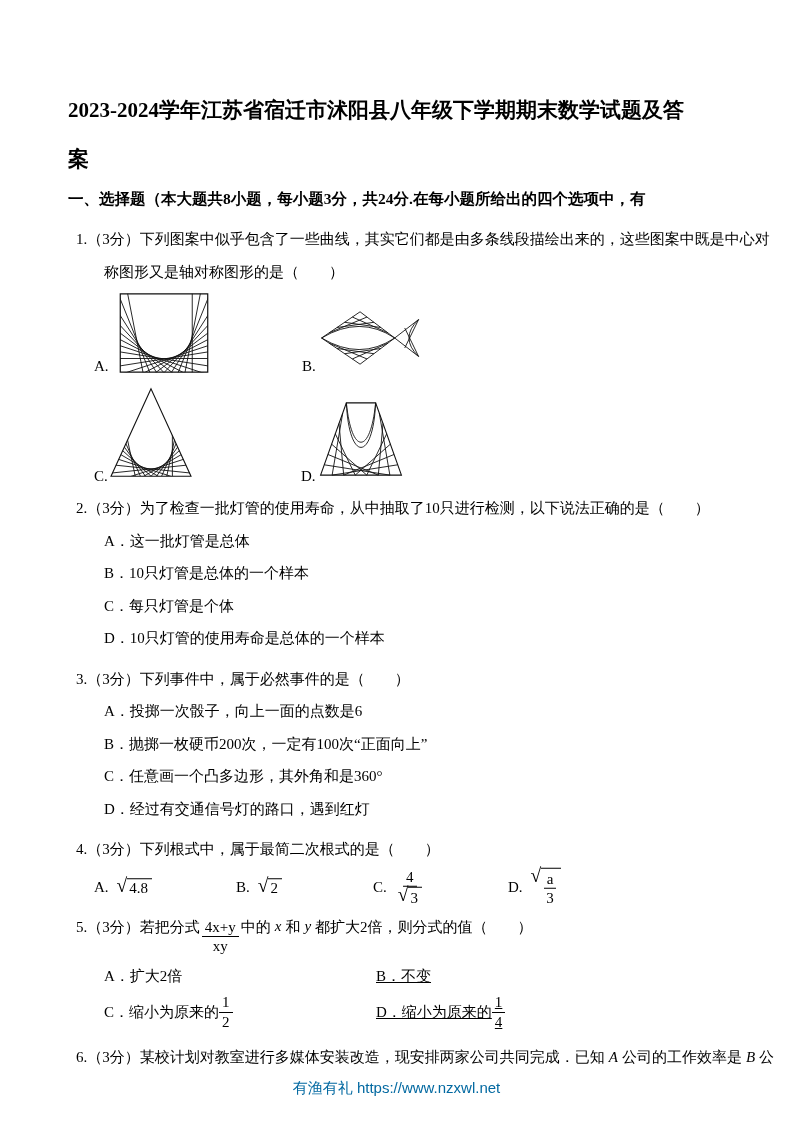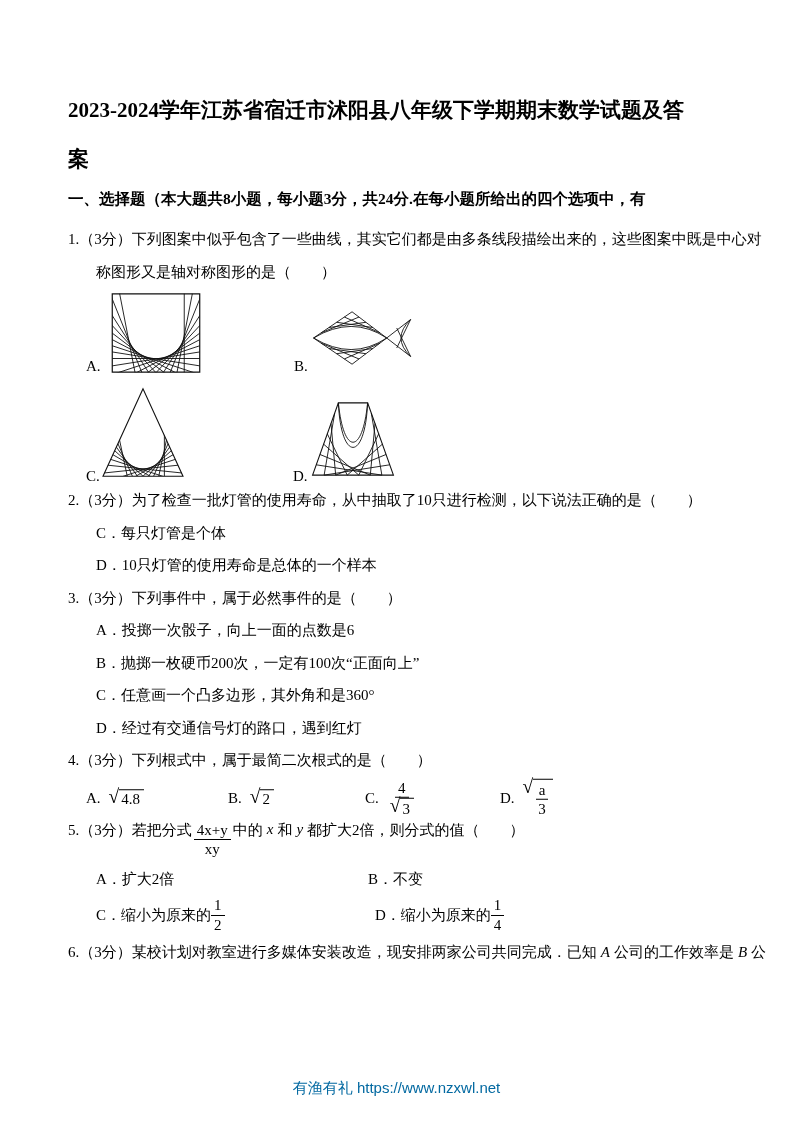--- a/index.html
+++ b/index.html
@@ -1,21 +1,21 @@
 <!DOCTYPE html>
 <html><head>
 <meta charset="utf-8">
 <style>
   html,body{margin:0;padding:0;background:#ffffff;}
   .page{position:relative;width:793px;height:1122px;margin:0 auto;background:#fff;
         font-family:"Liberation Serif","DejaVu Serif",serif;color:#000;font-size:15px;overflow:hidden;}
   .content{padding:0 70px 0 68px;}
   .title{margin:86px 0 0 0;font-size:21px;font-weight:bold;line-height:49px;}
   .heading{margin:3px 0 12px 0;font-size:15.5px;font-weight:bold;line-height:24px;}
-  .q{margin:0;}
+  .q{margin:8px;}
   .q1{margin-top:8px;}
   .stem{margin:0;line-height:32.5px;white-space:nowrap;}
   .opt{margin:0;line-height:32.5px;padding-left:28px;white-space:nowrap;}
   .indent{padding-left:28px;}
   
   .figblock{position:relative;height:196px;}
   .figlabel{position:absolute;font-size:15px;}
   .fig{position:absolute;}
   
   .mathrow{position:relative;height:44px;}
@@ -27,23 +27,23 @@
   .vinc{border-top:1.4px solid #000;padding:1px 4px 0 2px;}
   
   .frac{display:inline-flex;flex-direction:column;align-items:center;}
   .frac .num{padding:0 3px;border-bottom:1.3px solid #000;line-height:1.25;}
   .frac .den{padding:0 3px;line-height:1.25;}
   
   .stemflex{display:flex;align-items:flex-start;height:42px;white-space:nowrap;}
   .var{font-style:italic;margin:0 4px;}
   .optrow{display:flex;align-items:center;}
   .optrow .col1{flex:0 0 272px;padding-left:28px;display:flex;align-items:center;white-space:nowrap;}
-  .optrow .col2{flex:1;display:flex;align-items:center;white-space:nowrap;}
+  .optrow .col2{flex:1;display:flex;align-items:center;white-space:nowrap;text-decoration:underline;}
   .row-ab{height:33px;}
-  .row-cd{height:40px;gap:7px;}
+  .row-cd{height:40px;}
   .footer{position:absolute;left:0;bottom:24px;width:100%;text-align:center;
           font-family:"Liberation Sans","DejaVu Sans",sans-serif;font-size:15px;color:#0369a1;}
   svg line, svg path, svg polygon, svg rect{vector-effect:non-scaling-stroke;}
 </style>
 </head>
 <body>
 
 <div class="page">
   <div class="content">
 
@@ -153,20 +153,22 @@
               <line x1="84.14285714285714" y1="51" x2="43.28571428571429" y2="87"></line>
               <line x1="88.42857142857143" y1="63" x2="29.85714285714286" y2="87"></line>
               <line x1="92.71428571428571" y1="75" x2="16.42857142857143" y2="87"></line>
             </g>
           </svg>
       </div>
     </div>
 
     <div class="q">
       <p class="stem">2.（3分）为了检查一批灯管的使用寿命，从中抽取了10只进行检测，以下说法正确的是（　　）</p>
+      <p class="opt">A．这一批灯管是总体</p>
+      <p class="opt">B．10只灯管是总体的一个样本</p>
       <p class="opt">C．每只灯管是个体</p>
       <p class="opt">D．10只灯管的使用寿命是总体的一个样本</p>
     </div>
 
     <div class="q">
       <p class="stem">3.（3分）下列事件中，属于必然事件的是（　　）</p>
       <p class="opt">A．投掷一次骰子，向上一面的点数是6</p>
       <p class="opt">B．抛掷一枚硬币200次，一定有100次“正面向上”</p>
       <p class="opt">C．任意画一个凸多边形，其外角和是360°</p>
       <p class="opt">D．经过有交通信号灯的路口，遇到红灯</p>

